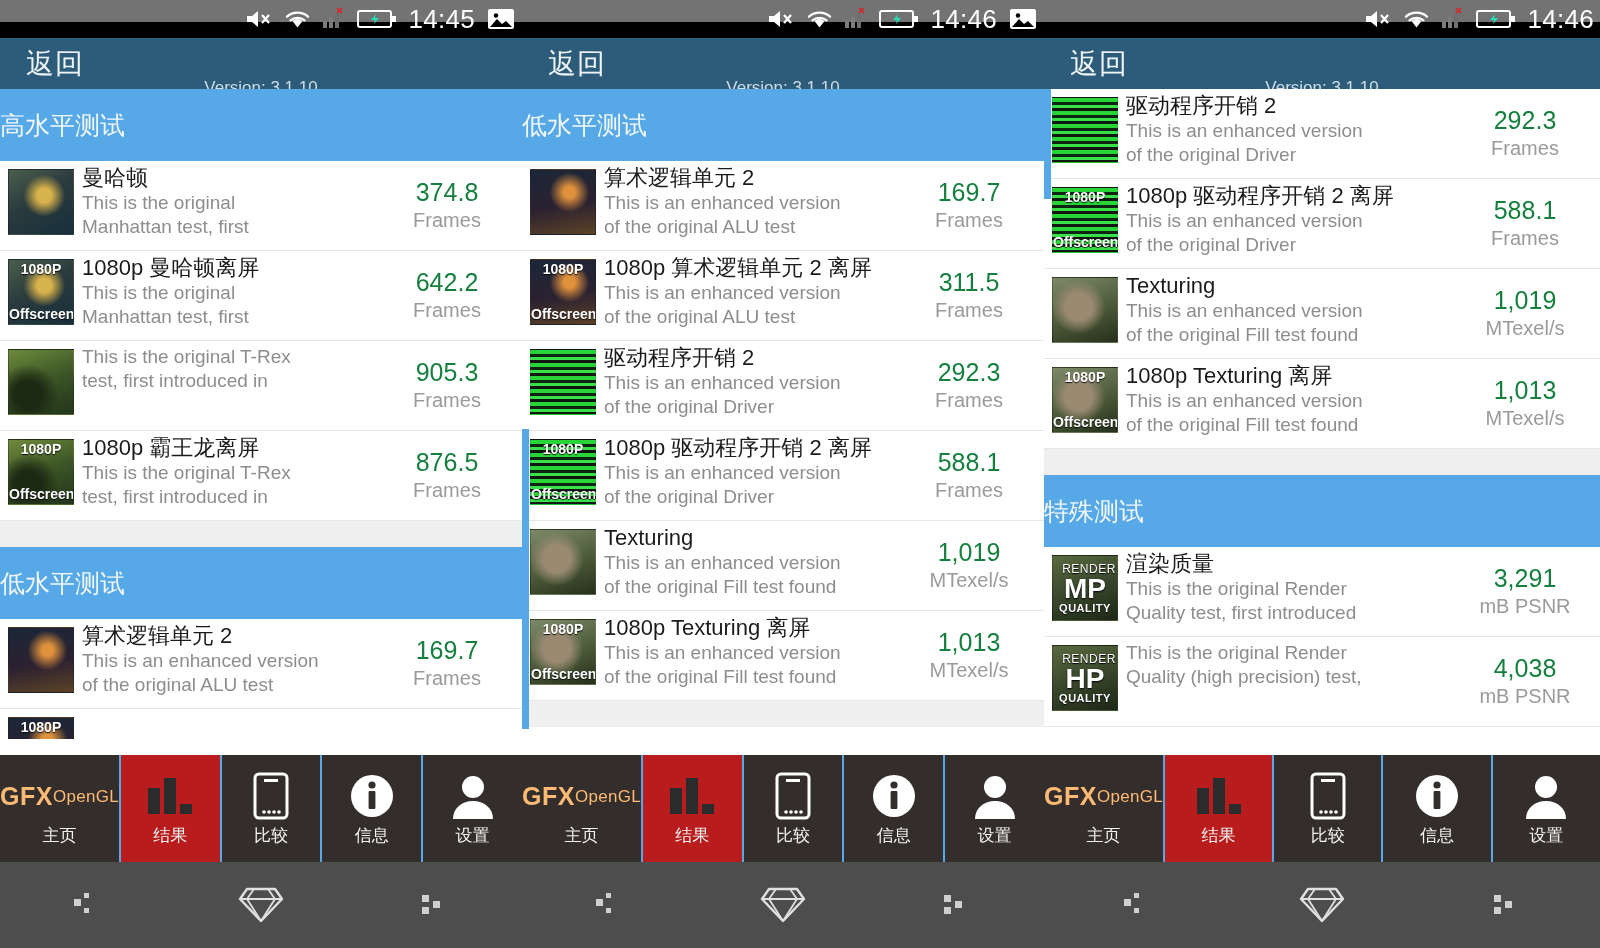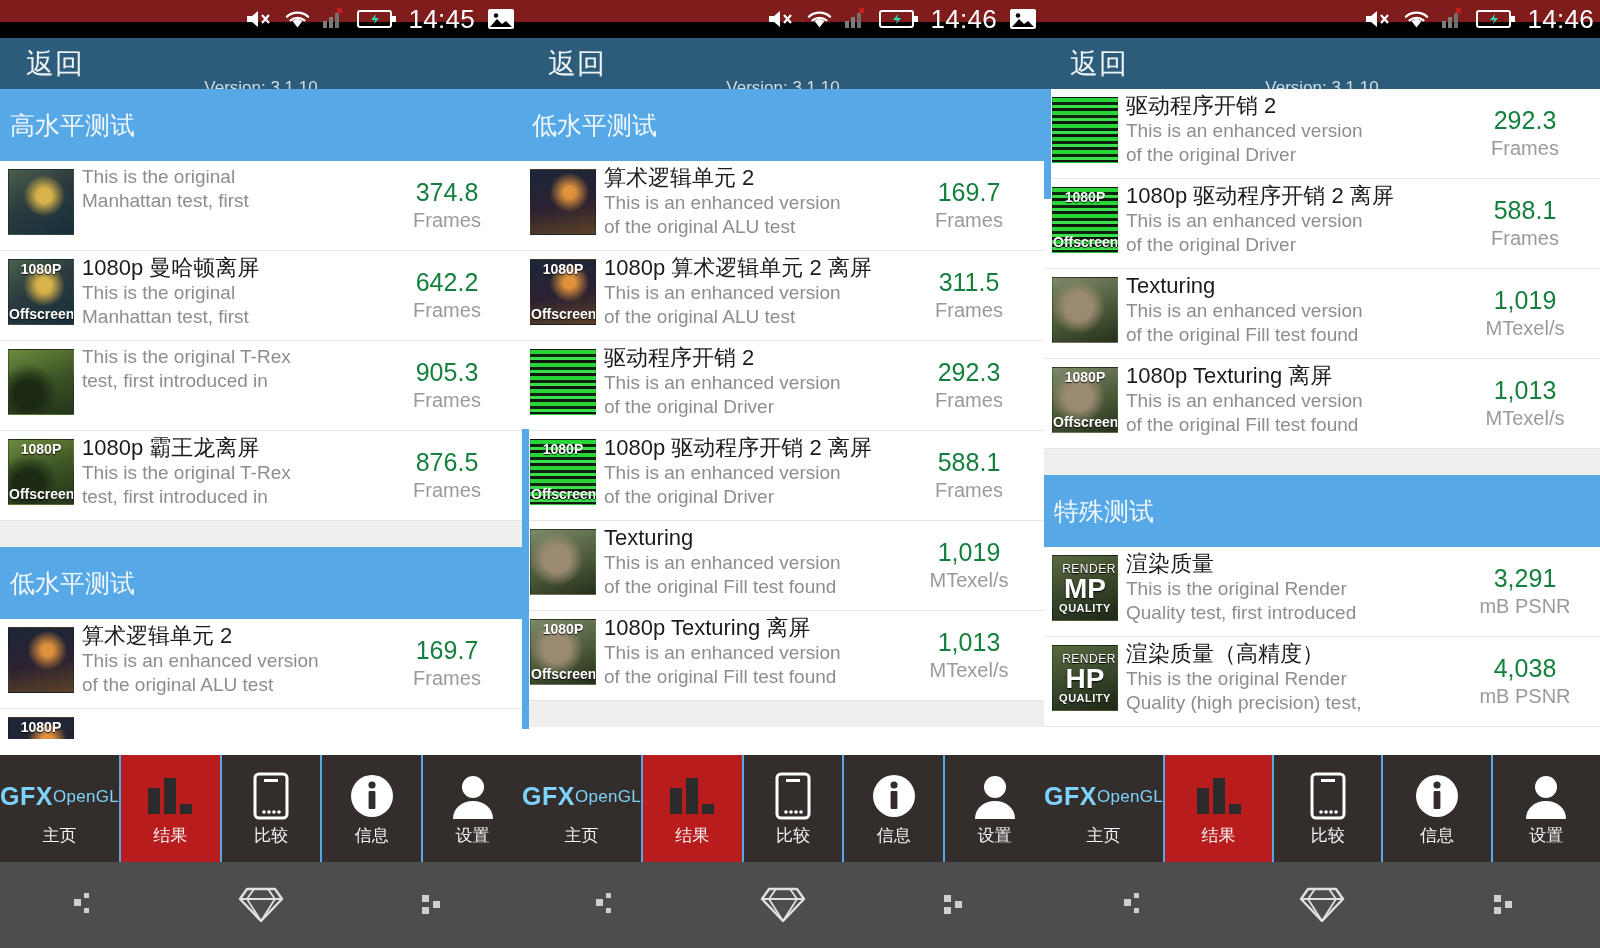--- a/index.html
+++ b/index.html
@@ -3,21 +3,21 @@
 <meta charset="utf-8">
 <style>
   * { box-sizing: border-box; margin:0; padding:0; }
   html,body{ width:1600px; height:948px; overflow:hidden; background:#000;
     font-family:"Liberation Sans","DejaVu Sans",sans-serif; }
 
   .screen{ position:relative; width:1600px; height:948px; }
 
   
   .statusbar{ position:absolute; top:0; left:0; width:1600px; height:22px;
-    background:#7f1d1d; }
+    background:#737373; }
   .sb-panel{ position:absolute; top:0; height:38px; display:flex;
     align-items:center; justify-content:flex-end; padding-right:6px; gap:11px; }
   .sb-panel.p1{ left:0;    width:522px; }
   .sb-panel.p2{ left:522px;width:522px; }
   .sb-panel.p3{ left:1044px;width:556px; }
   .sb-time{ color:#fff; font-size:26px; letter-spacing:.3px; }
   .sb-ico{ display:inline-flex; align-items:center; }
 
   
   .panel{ position:absolute; top:38px; height:717px; overflow:hidden;
@@ -28,21 +28,21 @@
 
   .appbar{ height:51px; background:#2d5c7b; position:relative; }
   .appbar .back{ position:absolute; left:26px; top:50%; transform:translateY(-50%);
     color:#eef3f6; font-size:28px; letter-spacing:1px; }
   .appbar .ver{ position:absolute; left:50%; transform:translateX(-50%);
     top:40px; color:#cfdde6; font-size:17px; white-space:nowrap; }
 
   .scrollarea{ position:relative; height:650px; overflow:hidden; }
 
   .sechead{ background:#56a9e6; height:72px; display:flex; align-items:center;
-    padding-left:10px; }
+    padding-left:0; }
   .sechead span{ color:#f2f8fd; font-size:25px; }
 
   .gap{ height:26px; background:#efefef; }
 
   .row{ display:flex; align-items:flex-start; background:#fff;
     border-bottom:1px solid #e6e6e6; height:90px; padding-top:4px; }
   .row .thumb{ width:66px; height:66px; margin:4px 8px 0 8px; flex:0 0 66px;
     position:relative; overflow:hidden; border:1px solid rgba(0,0,0,.08); }
   .row .txt{ flex:1 1 auto; min-width:0; padding-right:4px; }
   .row .title{ font-size:22px; color:#1b1b1b; line-height:26px;
@@ -96,21 +96,21 @@
   .tabgroup.g1{ width:522px; } .tabgroup.g2{ width:522px; }
   .tabgroup.g3{ width:556px; }
   .tab{ flex:1 1 0; background:#332e2b; border-right:2px solid #56a9e6;
     display:flex; flex-direction:column; align-items:center;
     justify-content:center; gap:2px; }
   .tab:last-child{ border-right:none; }
   .tab.active{ background:#b91c1c; }
   .tab .tlabel{ font-size:17px; color:#f3f3f3; }
   .tab .ticon{ height:52px; display:flex; align-items:center;
     justify-content:center; }
-  .gfx{ text-align:center; color:#7dd3fc; line-height:1; }
+  .gfx{ text-align:center; color:#fdba74; line-height:1; }
   .gfx .g1t{ font-size:25px; font-weight:bold; letter-spacing:.5px; }
   .gfx .g2t{ font-size:17px; letter-spacing:.3px; }
 
   
   .sysnav{ position:absolute; top:862px; left:0; width:1600px; height:86px;
     background:#4d4d4d; }
   .sysgroup{ position:absolute; top:0; height:86px; display:flex;
     align-items:center; }
   .sysgroup.s1{ left:0; width:522px; }
   .sysgroup.s2{ left:522px; width:522px; }
@@ -242,20 +242,21 @@
     </div>
     <div class="scrollarea">
 
       <div class="sechead">
         <span>高水平测试</span>
       </div>
 
       <div class="row">
         <div class="thumb th-manhattan"></div>
         <div class="txt">
+          <div class="title">曼哈顿</div>
           <div class="desc">This is the original</div>
           <div class="desc">Manhattan test, first</div>
         </div>
         <div class="val">
           <div class="num">374.8</div>
           <div class="unit">Frames</div>
         </div>
       </div>
 
       <div class="row">
@@ -529,21 +530,20 @@
 
       <div class="row">
         <div class="thumb th-render">
           <div class="rq-wrap">
             <div class="rq-top">RENDER</div>
             <div class="rq-mid">HP</div>
             <div class="rq-bot">QUALITY</div>
           </div>
         </div>
         <div class="txt">
-          <div class="title">渲染质量（高精度）</div>
           <div class="desc">This is the original Render</div>
           <div class="desc">Quality (high precision) test,</div>
         </div>
         <div class="val">
           <div class="num">4,038</div>
           <div class="unit">mB PSNR</div>
         </div>
       </div>
     </div>
   </div>

